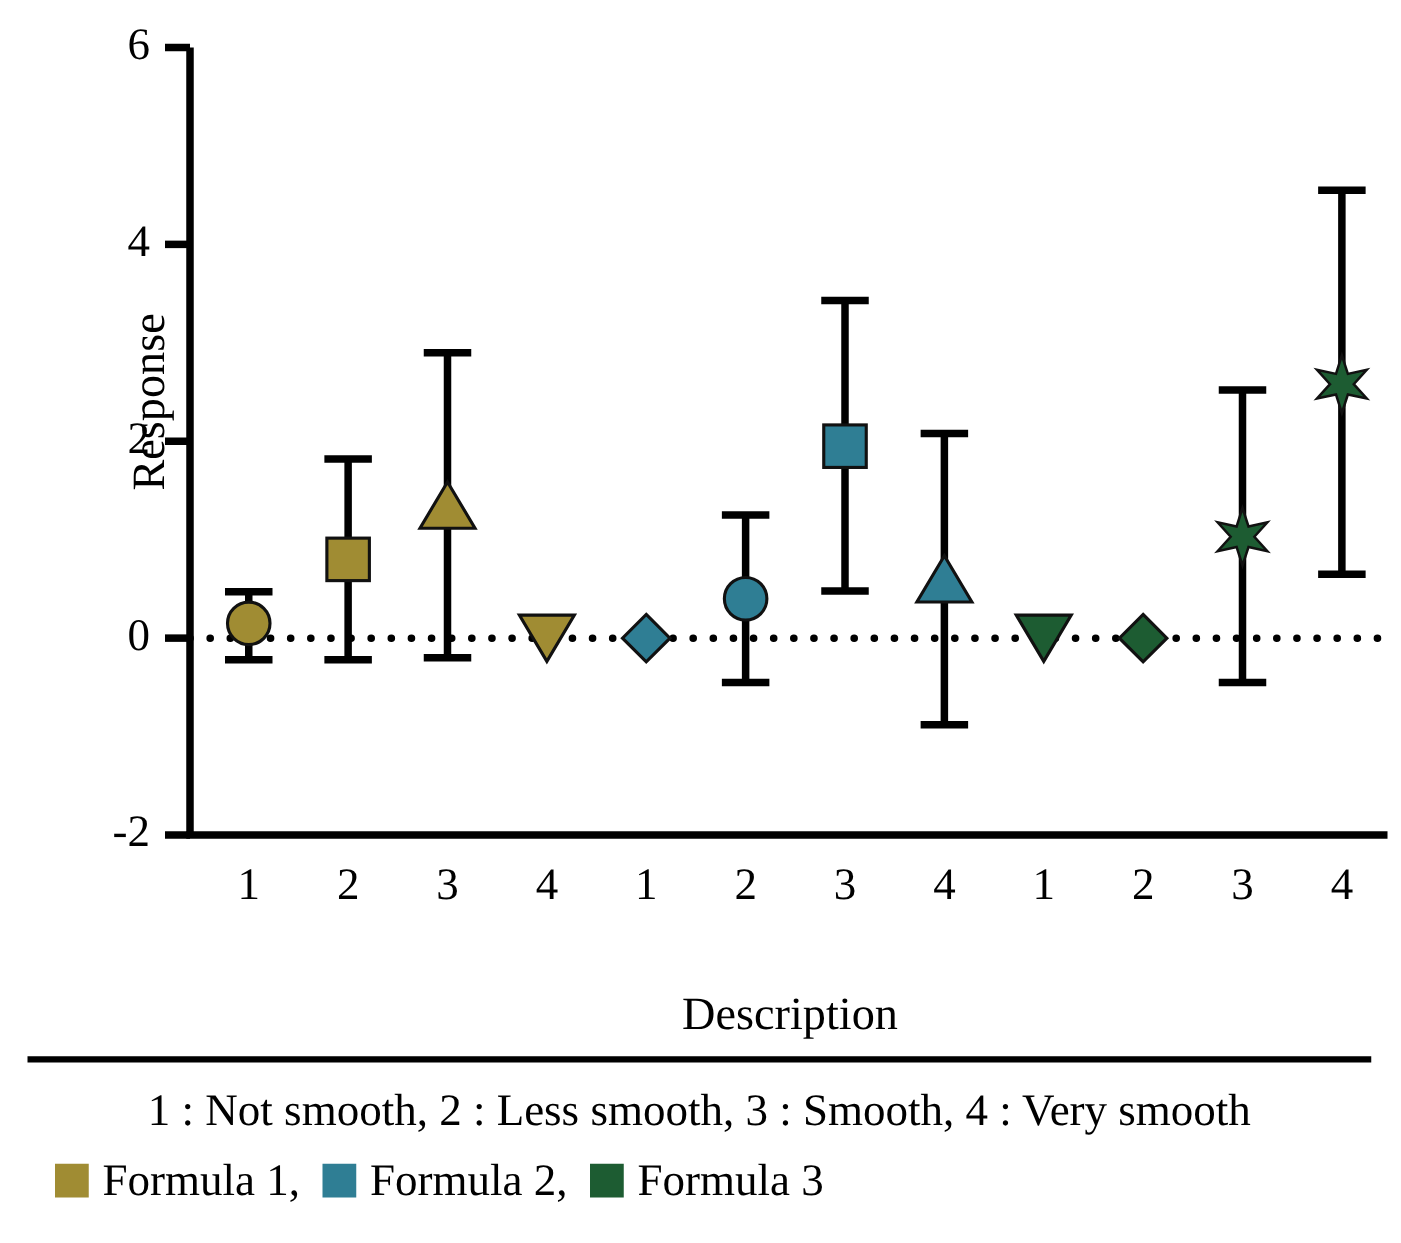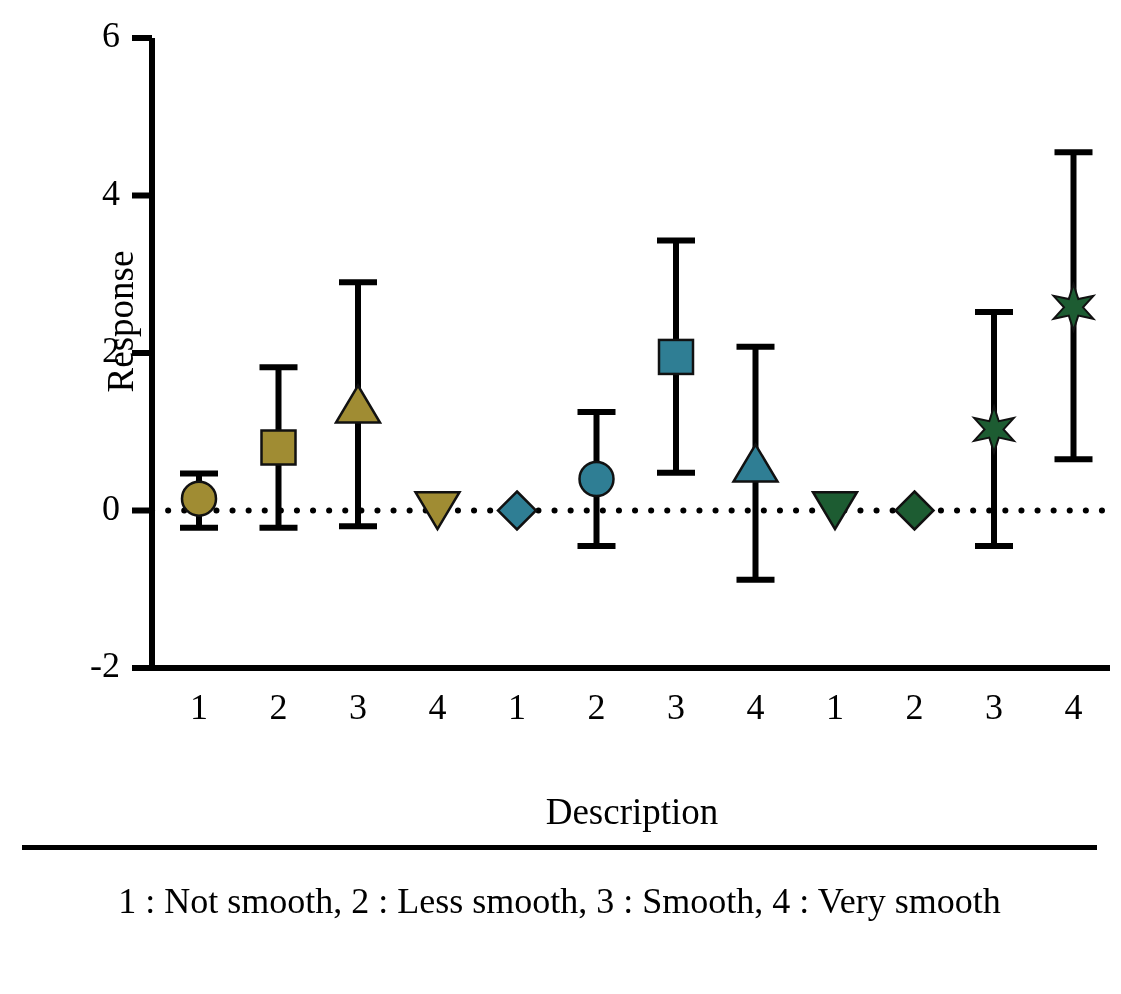--- a/index.html
+++ b/index.html
@@ -64,21 +64,21 @@
     left: 22px;
     top: 845px;
     width: 1080px;
   }
   #legend-rule {
     width: 1075px;
     height: 5px;
     background: #000;
   }
   #legend-line1 {
-    margin-top: 30px;
+    margin-top: 17px;
     font-size: 36px;
     text-align: center;
     width: 1075px;
     font-family: "Liberation Serif", serif;
   }
   #legend-line2 {
     margin-top: 14px;
     font-size: 36px;
     font-family: "Liberation Serif", serif;
     display: flex;
@@ -155,14 +155,28 @@
         <polygon points="1073.5,284.3 1078.3,299.1 1093.4,295.8 1083.0,307.3 1093.4,318.8 1078.3,315.6 1073.5,330.3 1068.8,315.6 1053.6,318.8 1064.0,307.3 1053.6,295.8 1068.8,299.1" fill="#1d5c32" stroke="#111" stroke-width="2"></polygon>
       </g>
     </svg>
 
   <div class="axis-title" id="ylabel">Response</div>
   <div class="axis-title" id="xlabel">Description</div>
 
   <div id="legend-block">
     <div id="legend-rule"></div>
     <div id="legend-line1">1 : Not smooth, 2 : Less smooth, 3 : Smooth, 4 : Very smooth</div>
+    <div id="legend-line2">
+        <span class="legend-entry">
+          <span class="legend-swatch" style="background: rgb(160, 140, 51);"></span>
+          <span class="legend-text">Formula 1,</span>
+        </span>
+        <span class="legend-entry">
+          <span class="legend-swatch" style="background: rgb(47, 126, 148);"></span>
+          <span class="legend-text">Formula 2,</span>
+        </span>
+        <span class="legend-entry">
+          <span class="legend-swatch" style="background: rgb(29, 92, 50);"></span>
+          <span class="legend-text">Formula 3</span>
+        </span>
+      </div>
   </div>
 <div class="tick-label" style="left: 30px; width: 90px; top: 644px;">-2</div><div class="tick-label" style="left: 30px; width: 90px; top: 486.5px;">0</div><div class="tick-label" style="left: 30px; width: 90px; top: 329px;">2</div><div class="tick-label" style="left: 30px; width: 90px; top: 171.5px;">4</div><div class="tick-label" style="left: 30px; width: 90px; top: 14px;">6</div><div class="xtick-label" style="left: 179px; top: 686px;">1</div><div class="xtick-label" style="left: 258.5px; top: 686px;">2</div><div class="xtick-label" style="left: 338px; top: 686px;">3</div><div class="xtick-label" style="left: 417.5px; top: 686px;">4</div><div class="xtick-label" style="left: 497px; top: 686px;">1</div><div class="xtick-label" style="left: 576.5px; top: 686px;">2</div><div class="xtick-label" style="left: 656px; top: 686px;">3</div><div class="xtick-label" style="left: 735.5px; top: 686px;">4</div><div class="xtick-label" style="left: 815px; top: 686px;">1</div><div class="xtick-label" style="left: 894.5px; top: 686px;">2</div><div class="xtick-label" style="left: 974px; top: 686px;">3</div><div class="xtick-label" style="left: 1053.5px; top: 686px;">4</div></div>
 
 </body></html>

